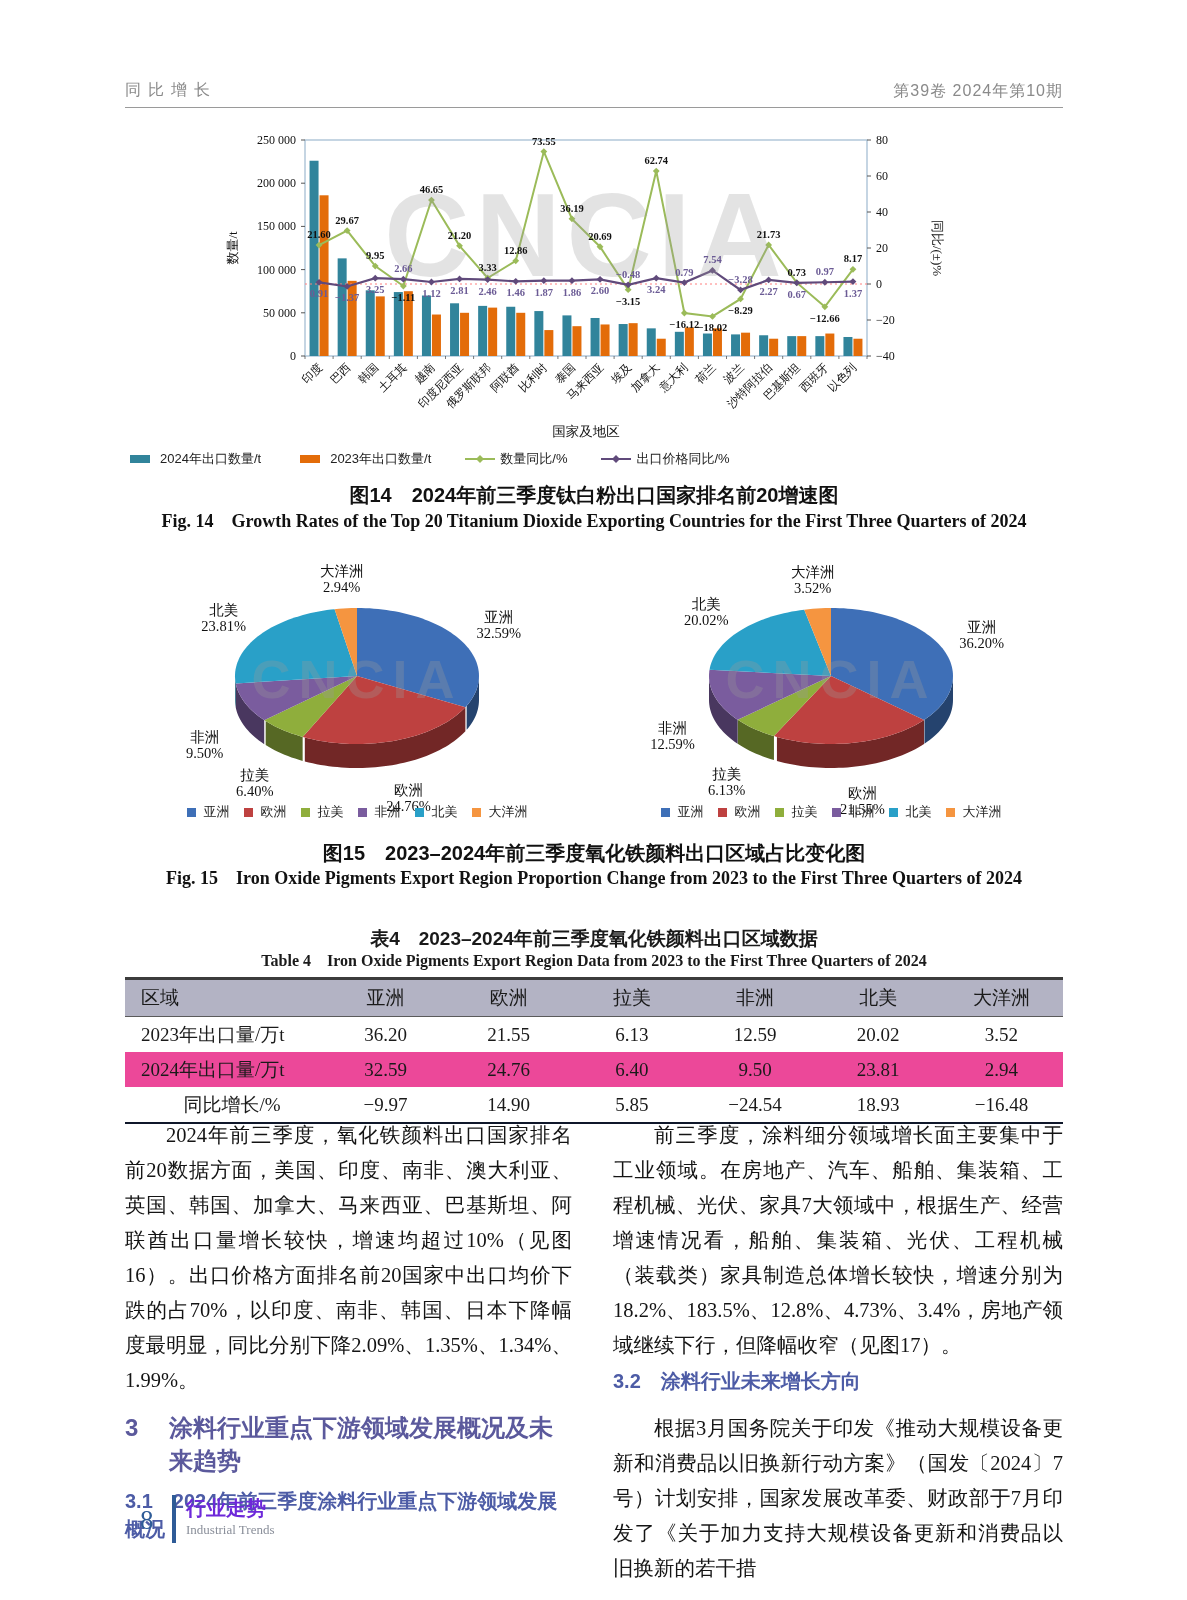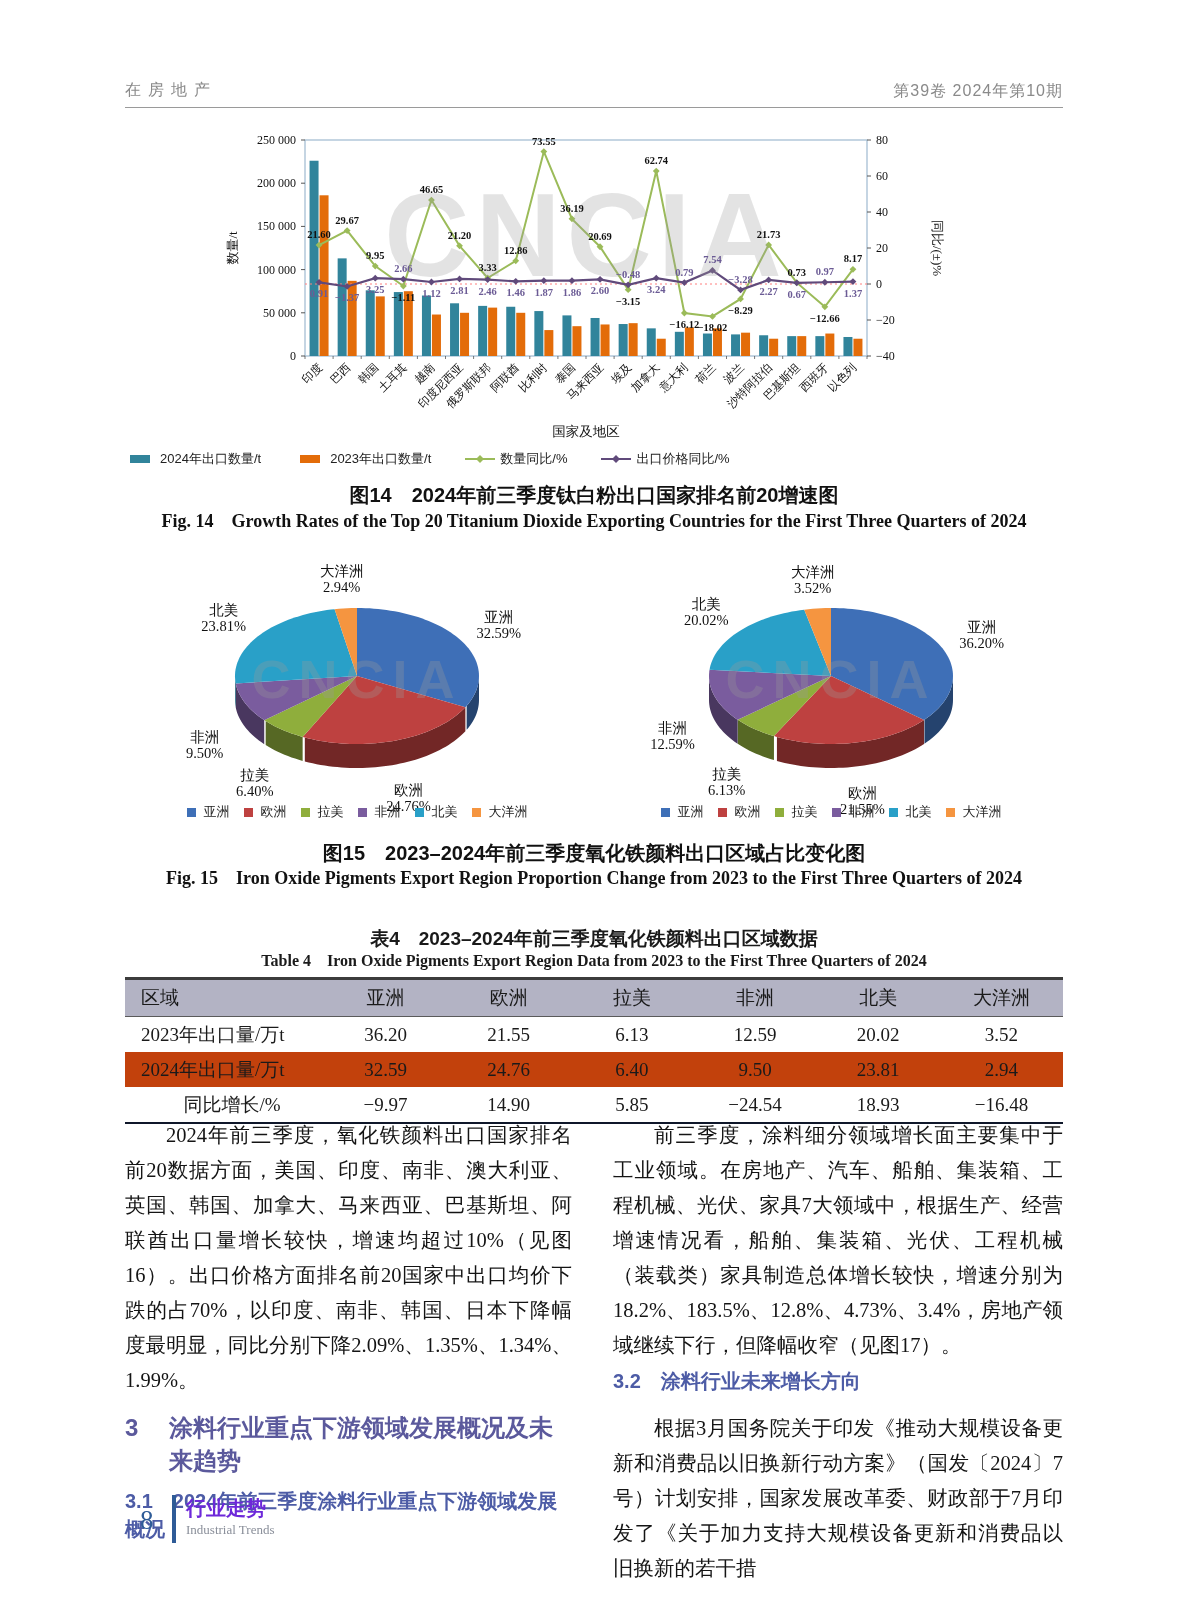--- a/index.html
+++ b/index.html
@@ -29,21 +29,21 @@
   .sw{display:inline-block;width:9px;height:9px;margin-right:3px;}
   #cap15cn{top:840px;} #cap15en{top:866px;}
   
   .tbl-title-cn{position:absolute;left:125px;width:938px;top:926px;text-align:center;
        font-family:"Liberation Sans","DejaVu Sans",sans-serif;font-weight:bold;font-size:19px;}
   .tbl-title-en{position:absolute;left:125px;width:938px;top:951px;text-align:center;font-weight:bold;font-size:16px;}
   table.t4{position:absolute;left:125px;top:977px;width:938px;border-collapse:collapse;
        font-size:19px;}
   table.t4 th{background:#B3B3C4;font-weight:normal;height:34px;border-top:3px solid #3c3c3c;border-bottom:1.5px solid #5a5a5a;}
   table.t4 td{height:33px;}
-  table.t4 tr.shade td{background:#c2410c;}
+  table.t4 tr.shade td{background:#ec4899;}
   table.t4 tr:last-child td{border-bottom:2px solid #0f172a;text-align:center;}
   table.t4 th:first-child, table.t4 td:first-child{text-align:left;padding-left:16px;width:21%;}
   table.t4 th:not(:first-child), table.t4 td:not(:first-child){text-align:center;width:13%;}
   
   .col{position:absolute;top:1118px;font-size:20.5px;line-height:35px;text-align:justify;color:#141414;}
   #colL{left:125px;width:447px;} #colR{left:613px;width:450px;}
   .para{text-indent:2em;margin:0;}
   .h3{display:flex;margin-top:13px;font-family:"Liberation Sans","DejaVu Sans",sans-serif;
       font-weight:bold;font-size:24px;line-height:33px;color:#5B599C;text-align:left;}
   .h3 .n{width:44px;flex:none;} .h3 .t{flex:1;}
@@ -56,21 +56,21 @@
   .footer .cn{font-family:"Liberation Sans","DejaVu Sans",sans-serif;font-weight:bold;font-size:20px;color:#6d28d9;line-height:26px;}
   .footer .en{font-size:13px;color:#8a8f9a;line-height:17px;}
   svg text{user-select:none;}
 </style>
 </head>
 <body>
 
 <div class="page">
 
   <div class="hdr">
-    <span class="jt">在房地产</span>
+    <span class="jt">同比增长</span>
     <span class="iss">第39卷  2024年第10期</span>
   </div>
   <div class="hdr-rule"></div>
 
   <div id="fig14"><svg width="730" height="330" viewBox="0 0 730 330">
         <rect x="90" y="14" width="562" height="216" fill="none" stroke="#9FBAD0" stroke-width="1.2"></rect>
         <line x1="86" y1="230" x2="90" y2="230" stroke="#555" stroke-width="1"></line>
         <text x="81" y="234" font-size="12" fill="#111" font-family="&quot;Liberation Serif&quot;,&quot;DejaVu Serif&quot;,serif" text-anchor="end">0</text>
         <line x1="86" y1="186.8" x2="90" y2="186.8" stroke="#555" stroke-width="1"></line>
         <text x="81" y="190.8" font-size="12" fill="#111" font-family="&quot;Liberation Serif&quot;,&quot;DejaVu Serif&quot;,serif" text-anchor="end">50 000</text>

